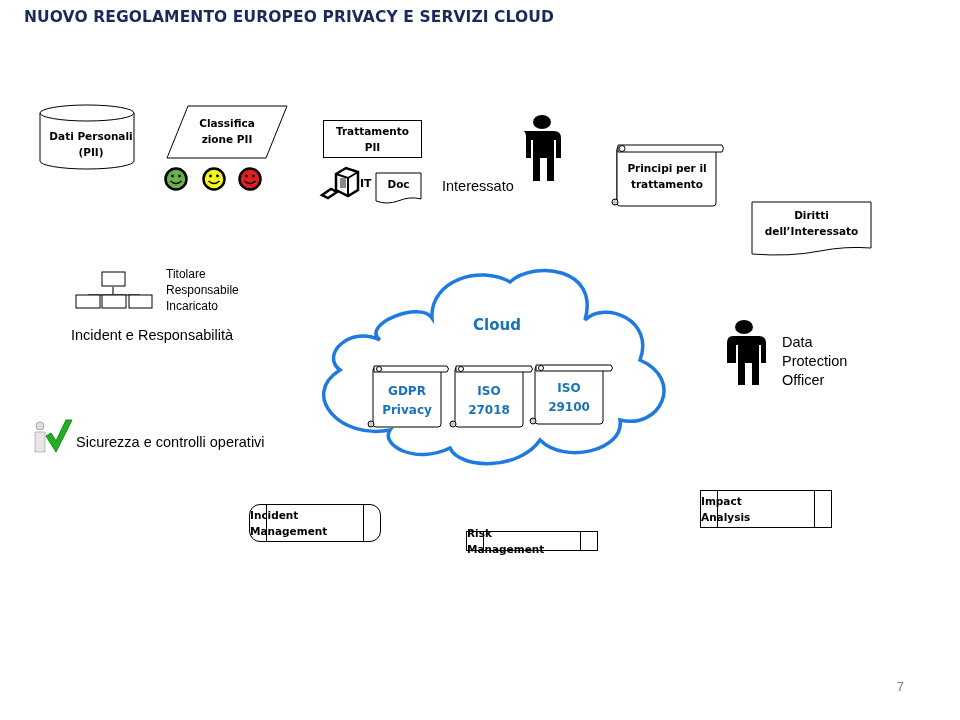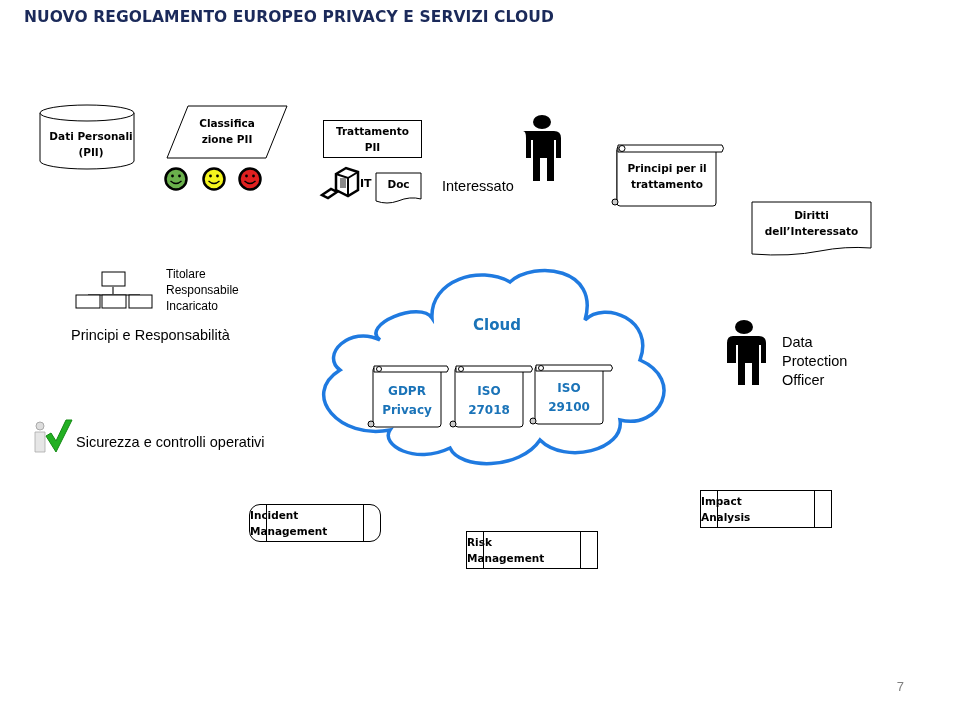--- a/index.html
+++ b/index.html
@@ -142,21 +142,21 @@
 <div class="abs lbl" style="left:752px;top:207px;width:119px;">
   <div>Diritti</div>
   <div>dell’Interessato</div>
 </div>
 
 <div class="abs small" style="left:166px;top:266px;">
   <div>Titolare</div>
   <div>Responsabile</div>
   <div>Incaricato</div>
 </div>
-<div class="abs plain" style="left:71px;top:327px;">Principi e Responsabilità</div>
+<div class="abs plain" style="left:71px;top:327px;">Incident e Responsabilità</div>
 
 <div class="abs plain" style="left:76px;top:434px;">Sicurezza  e  controlli  operativi</div>
 
 <div class="abs plain" style="left:782px;top:333px;line-height:19px;">
   <div>Data</div>
   <div>Protection</div>
   <div>Officer</div>
 </div>
 
 <div class="abs cloud-txt" style="left:462px;top:316px;width:70px;text-align:center;font-size:15px;">Cloud</div>
@@ -170,21 +170,21 @@
 </div>
 <div class="abs cloud-txt" style="left:535px;top:379px;width:68px;text-align:center;font-size:12px;line-height:19px;">
   <div>ISO</div>
   <div>29100</div>
 </div>
 
 <div class="proc lbl" style="left:249px;top:504px;width:132px;height:38px;flex-direction:column;border-radius:11px;">
   <div>Incident</div>
   <div>Management</div>
 </div>
-<div class="proc lbl" style="left:466px;top:531px;width:132px;height:38px;flex-direction:column;">
+<div class="proc lbl" style="left:466px;top:531px;width:132px;height:20px;flex-direction:column;">
   <div>Risk</div>
   <div>Management</div>
 </div>
 <div class="proc lbl" style="left:700px;top:490px;width:132px;height:38px;flex-direction:column;">
   <div>Impact</div>
   <div>Analysis</div>
 </div>
 
 <div class="abs page-num">7</div>
 

